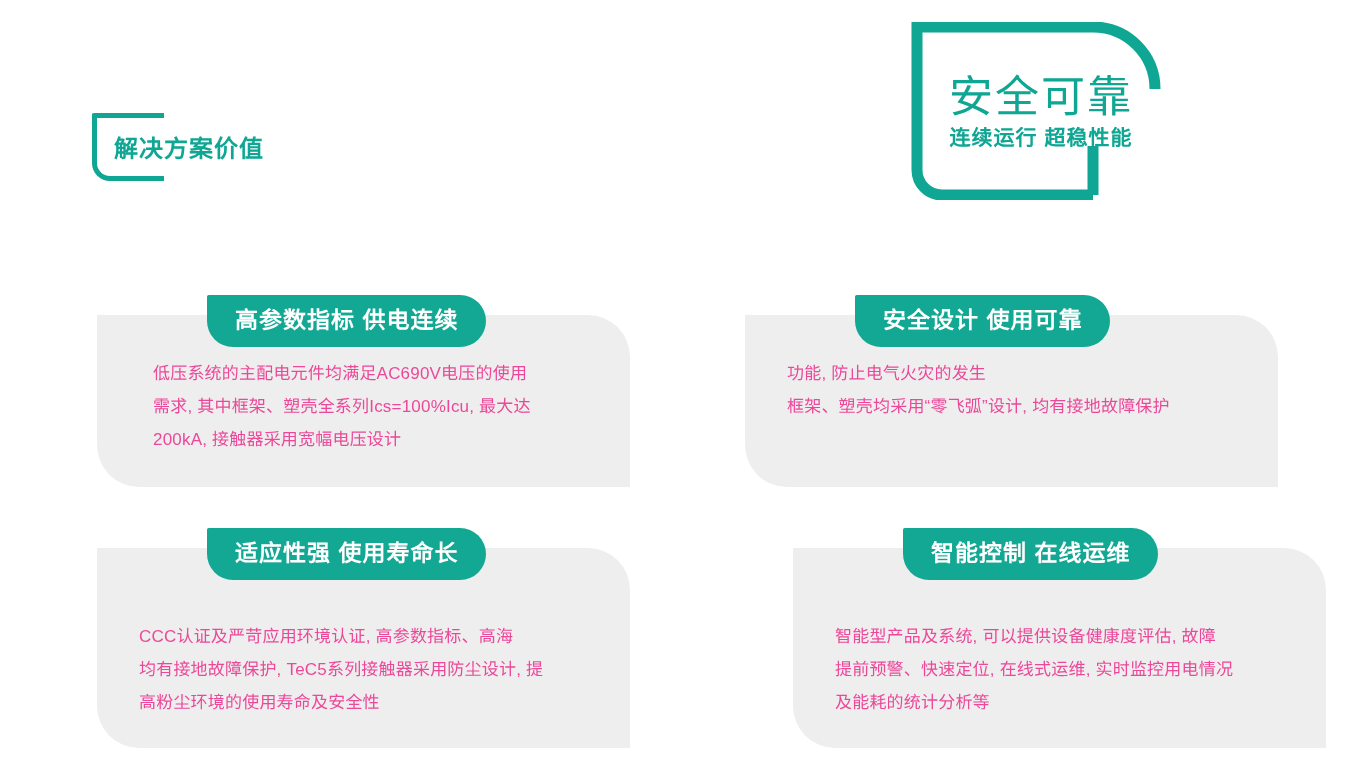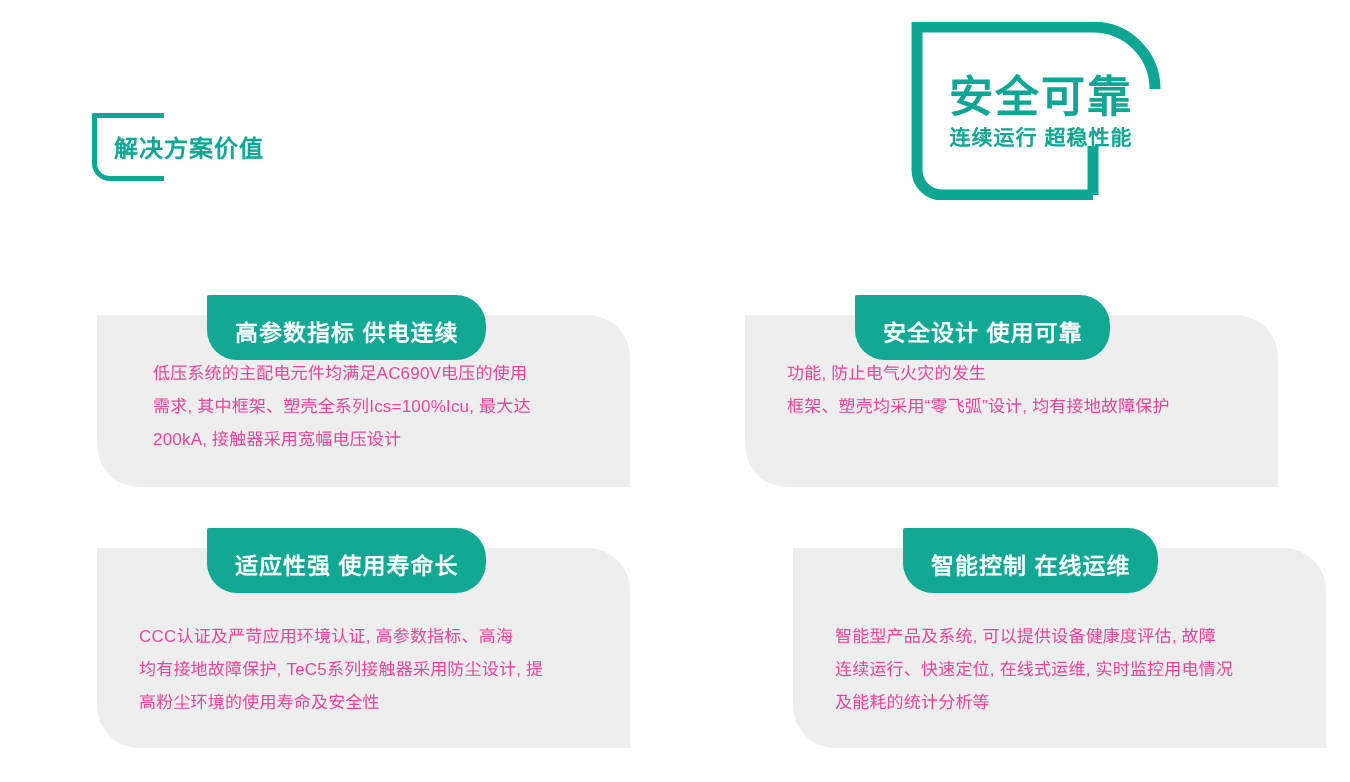--- a/index.html
+++ b/index.html
@@ -82,21 +82,21 @@
     height: 100%;
     display: flex;
     flex-direction: column;
     align-items: center;
     justify-content: center;
     padding-left: 18px;
     box-sizing: border-box;
   }
   .badge-title {
     font-size: 44px;
-    font-weight: bold;
+    font-weight: normal;
     color: #0fa693;
     letter-spacing: 2px;
     line-height: 1.08;
     white-space: nowrap;
   }
   .badge-sub {
     margin-top: 5px;
     font-size: 21px;
     font-weight: bold;
     color: #0fa693;
@@ -128,21 +128,21 @@
   .card-pill {
     position: absolute;
     top: 0;
     background: #12a893;
     color: #ffffff;
     font-size: 23px;
     font-weight: bold;
     letter-spacing: 1px;
     line-height: 1;
     white-space: nowrap;
-    padding: 27px 28px 15px 28px;
+    padding: 14px 28px 15px 28px;
     border-radius: 2px 30px 30px 30px;
     z-index: 3;
   }
   .card-body {
     position: relative;
     font-size: 17px;
     color: #ec4899;
     line-height: 33px;
     letter-spacing: 0.2px;
     z-index: 2;
@@ -220,18 +220,18 @@
       <div>均有接地故障保护, TeC5系列接触器采用防尘设计, 提</div>
       <div>高粉尘环境的使用寿命及安全性</div>
     </div>
   </div>
 
   <div class="card" id="card-3">
     <div class="card-panel"></div>
     <div class="card-pill">智能控制 在线运维</div>
     <div class="card-body">
       <div>智能型产品及系统, 可以提供设备健康度评估, 故障</div>
-      <div>连续运行、快速定位, 在线式运维, 实时监控用电情况</div>
+      <div>提前预警、快速定位, 在线式运维, 实时监控用电情况</div>
       <div>及能耗的统计分析等</div>
     </div>
   </div>
 
 </div>
 
 </body></html>

